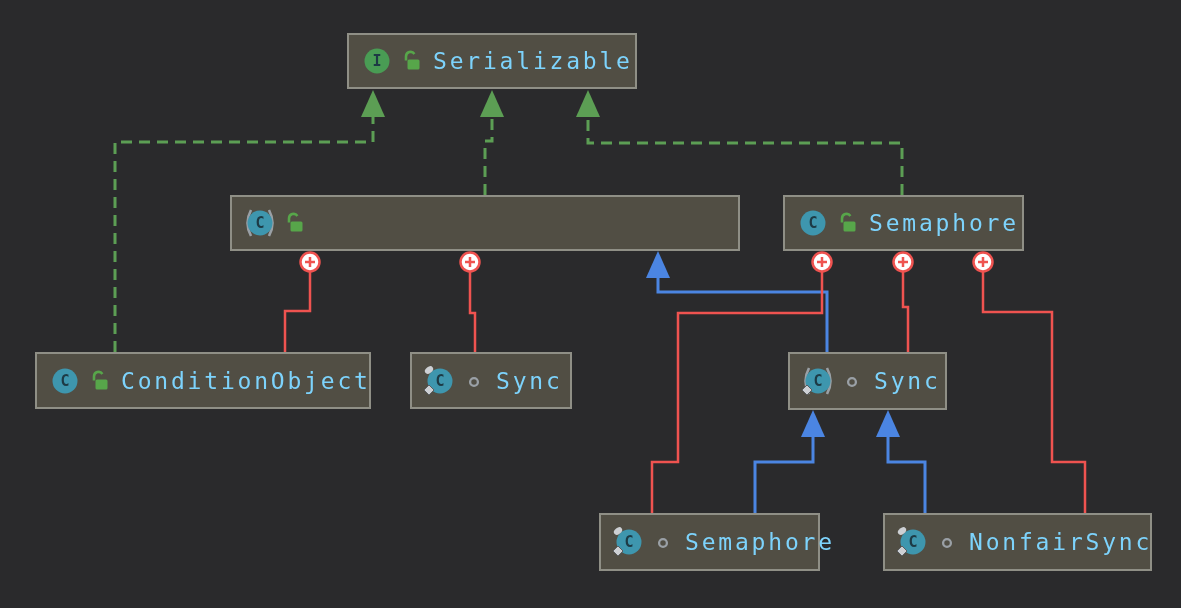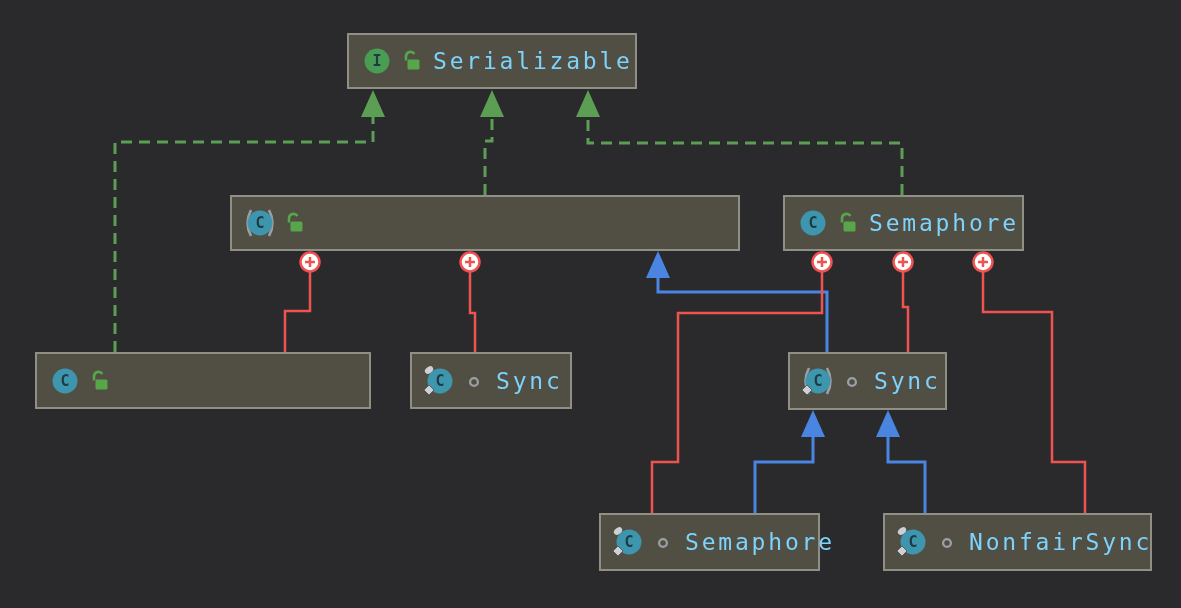--- a/index.html
+++ b/index.html
@@ -120,20 +120,21 @@
           <circle cx="18" cy="17" r="12.5" fill="#3e96ae"></circle>
           <text x="18" y="22" font-size="15" font-weight="bold" text-anchor="middle" fill="#1d3a45" font-family="DejaVu Sans Mono, monospace">C</text>
         </svg>
       </span>
       <span class="vicon">
         <svg width="22" height="24" viewBox="0 0 22 24">
           <path d="M5 11.5 V7.5 A4.6 4.6 0 0 1 13.4 4.9" fill="none" stroke="#57a64a" stroke-width="2.6"></path>
           <rect x="6.5" y="10.5" width="12" height="10" rx="1.5" fill="#57a64a"></rect>
         </svg>
       </span>
+      <span class="nlabel">ConditionObject</span>
     </div>
     <div class="node" style="left: 410px; top: 352px; width: 162px; height: 57px; background: rgb(81, 78, 68); border-color: rgb(143, 143, 134);">
       <span class="nicon">
         <svg width="36" height="34" viewBox="0 0 36 34">
           <circle cx="18" cy="17" r="12.5" fill="#3e96ae"></circle>
           <text x="18" y="22" font-size="15" font-weight="bold" text-anchor="middle" fill="#1d3a45" font-family="DejaVu Sans Mono, monospace">C</text>
           <ellipse cx="7" cy="6" rx="4.6" ry="3.1" transform="rotate(-38 7 6)" fill="#cdd0d4"></ellipse>
           <polygon points="7,21 12,26 7,31 2,26" fill="#cdd0d4" stroke="#5a5d60" stroke-width="1"></polygon>
         </svg>
       </span>

